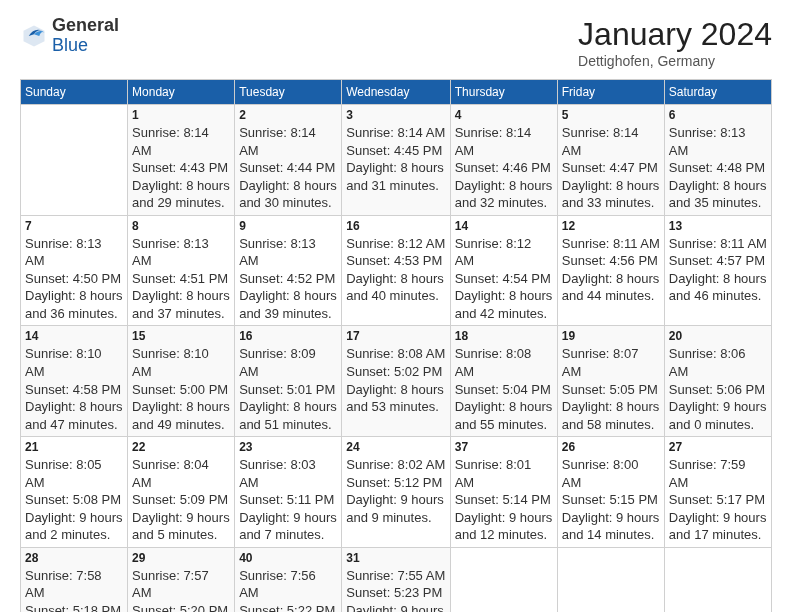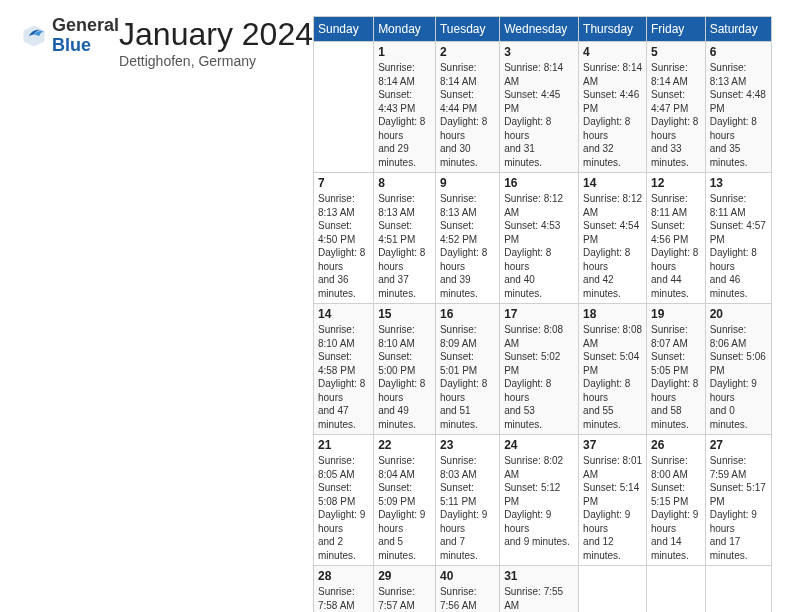--- a/index.html
+++ b/index.html
@@ -8,20 +8,21 @@
       background: #fff;
       width: 792px;
       height: 612px;
       overflow: hidden;
     }
     .page {
       width: 792px;
       height: 460px;
       padding: 16px 20px 10px 20px;
       display: flex;
+      flex-direction: column;
     }
     .header {
       display: flex;
       justify-content: space-between;
       align-items: flex-start;
       margin-bottom: 10px;
     }
     .logo {
       display: flex;
       align-items: center;
@@ -32,21 +33,21 @@
       flex-direction: column;
       line-height: 1.1;
     }
     .logo-general {
       font-size: 18px;
       font-weight: bold;
       color: #333;
     }
     .logo-blue {
       font-size: 18px;
-      font-weight: bold;
+      font-weight: normal;
       color: #1a5fa8;
     }
     .logo-icon {
       width: 28px;
       height: 28px;
     }
     .title-block {
     }
     .month-title {
       font-size: 32px;
@@ -85,21 +86,21 @@
       background: #f9f9f9;
     }
     .day-number {
       font-size: 12px;
       font-weight: bold;
       color: #222;
       display: block;
       margin-bottom: 2px;
     }
     .day-info {
-      font-size: 10px;
+      font-size: 13px;
       color: #333;
       line-height: 1.35;
     }
     .empty {
       background: #fff !important;
     }
   </style>
 </head>
 <body>
 

